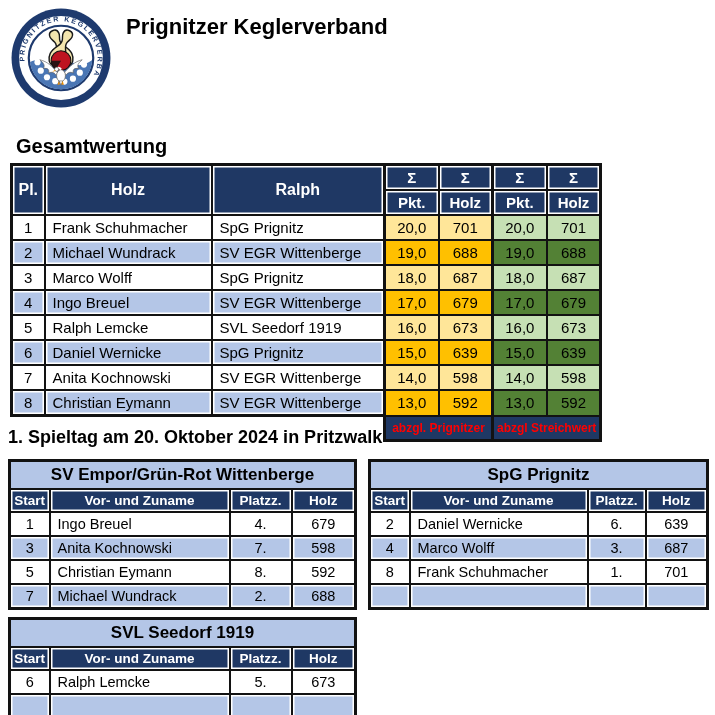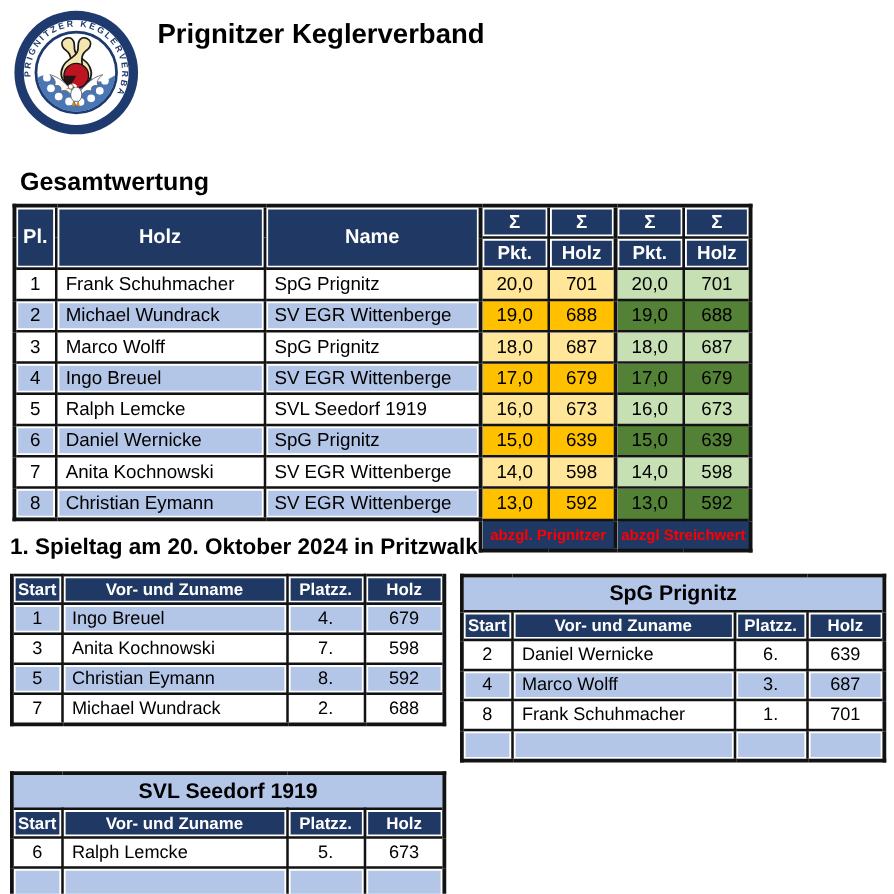--- a/index.html
+++ b/index.html
@@ -134,21 +134,21 @@
       <col style="width:173px">
     <col style="width:54px">
       <col style="width:54px">
       <col style="width:54px">
       <col style="width:54px">
   </colgroup>
   <thead>
     <tr>
       <th class="big wh b-top b-left" rowspan="2">Pl.</th>
       <th class="big wh b-top" rowspan="2">Holz</th>
-      <th class="big wh b-top" rowspan="2">Name</th>
+      <th class="big wh b-top" rowspan="2">Ralph</th>
       <th class="wh b-top b-left">Σ</th>
       <th class="wh b-top">Σ</th>
       <th class="wh b-top b-left">Σ</th>
       <th class="wh b-top b-right">Σ</th>
     </tr>
     <tr>
       <th class="wh b-left">Pkt.</th>
       <th class="wh">Holz</th>
       <th class="wh b-left">Pkt.</th>
       <th class="wh b-right">Holz</th>
@@ -240,20 +240,23 @@
 <div class="h-spieltag">1. Spieltag am 20. Oktober 2024 in Pritzwalk</div>
 
 <table class="subtbl t-left">
   <colgroup>
       <col style="width:40px">
       <col style="width:180px">
       <col style="width:62px">
       <col style="width:64px">
     </colgroup>
   <tbody>
+    <tr class="title-row">
+      <td colspan="4">SV Empor/Grün-Rot Wittenberge</td>
+    </tr>
     <tr class="head-row">
       <th>Start</th>
       <th>Vor- und Zuname</th>
       <th>Platzz.</th>
       <th>Holz</th>
     </tr>
     <tr class="data-row">
       <td class="num">1</td>
       <td class="txt">Ingo Breuel</td>
       <td class="num">4.</td>

